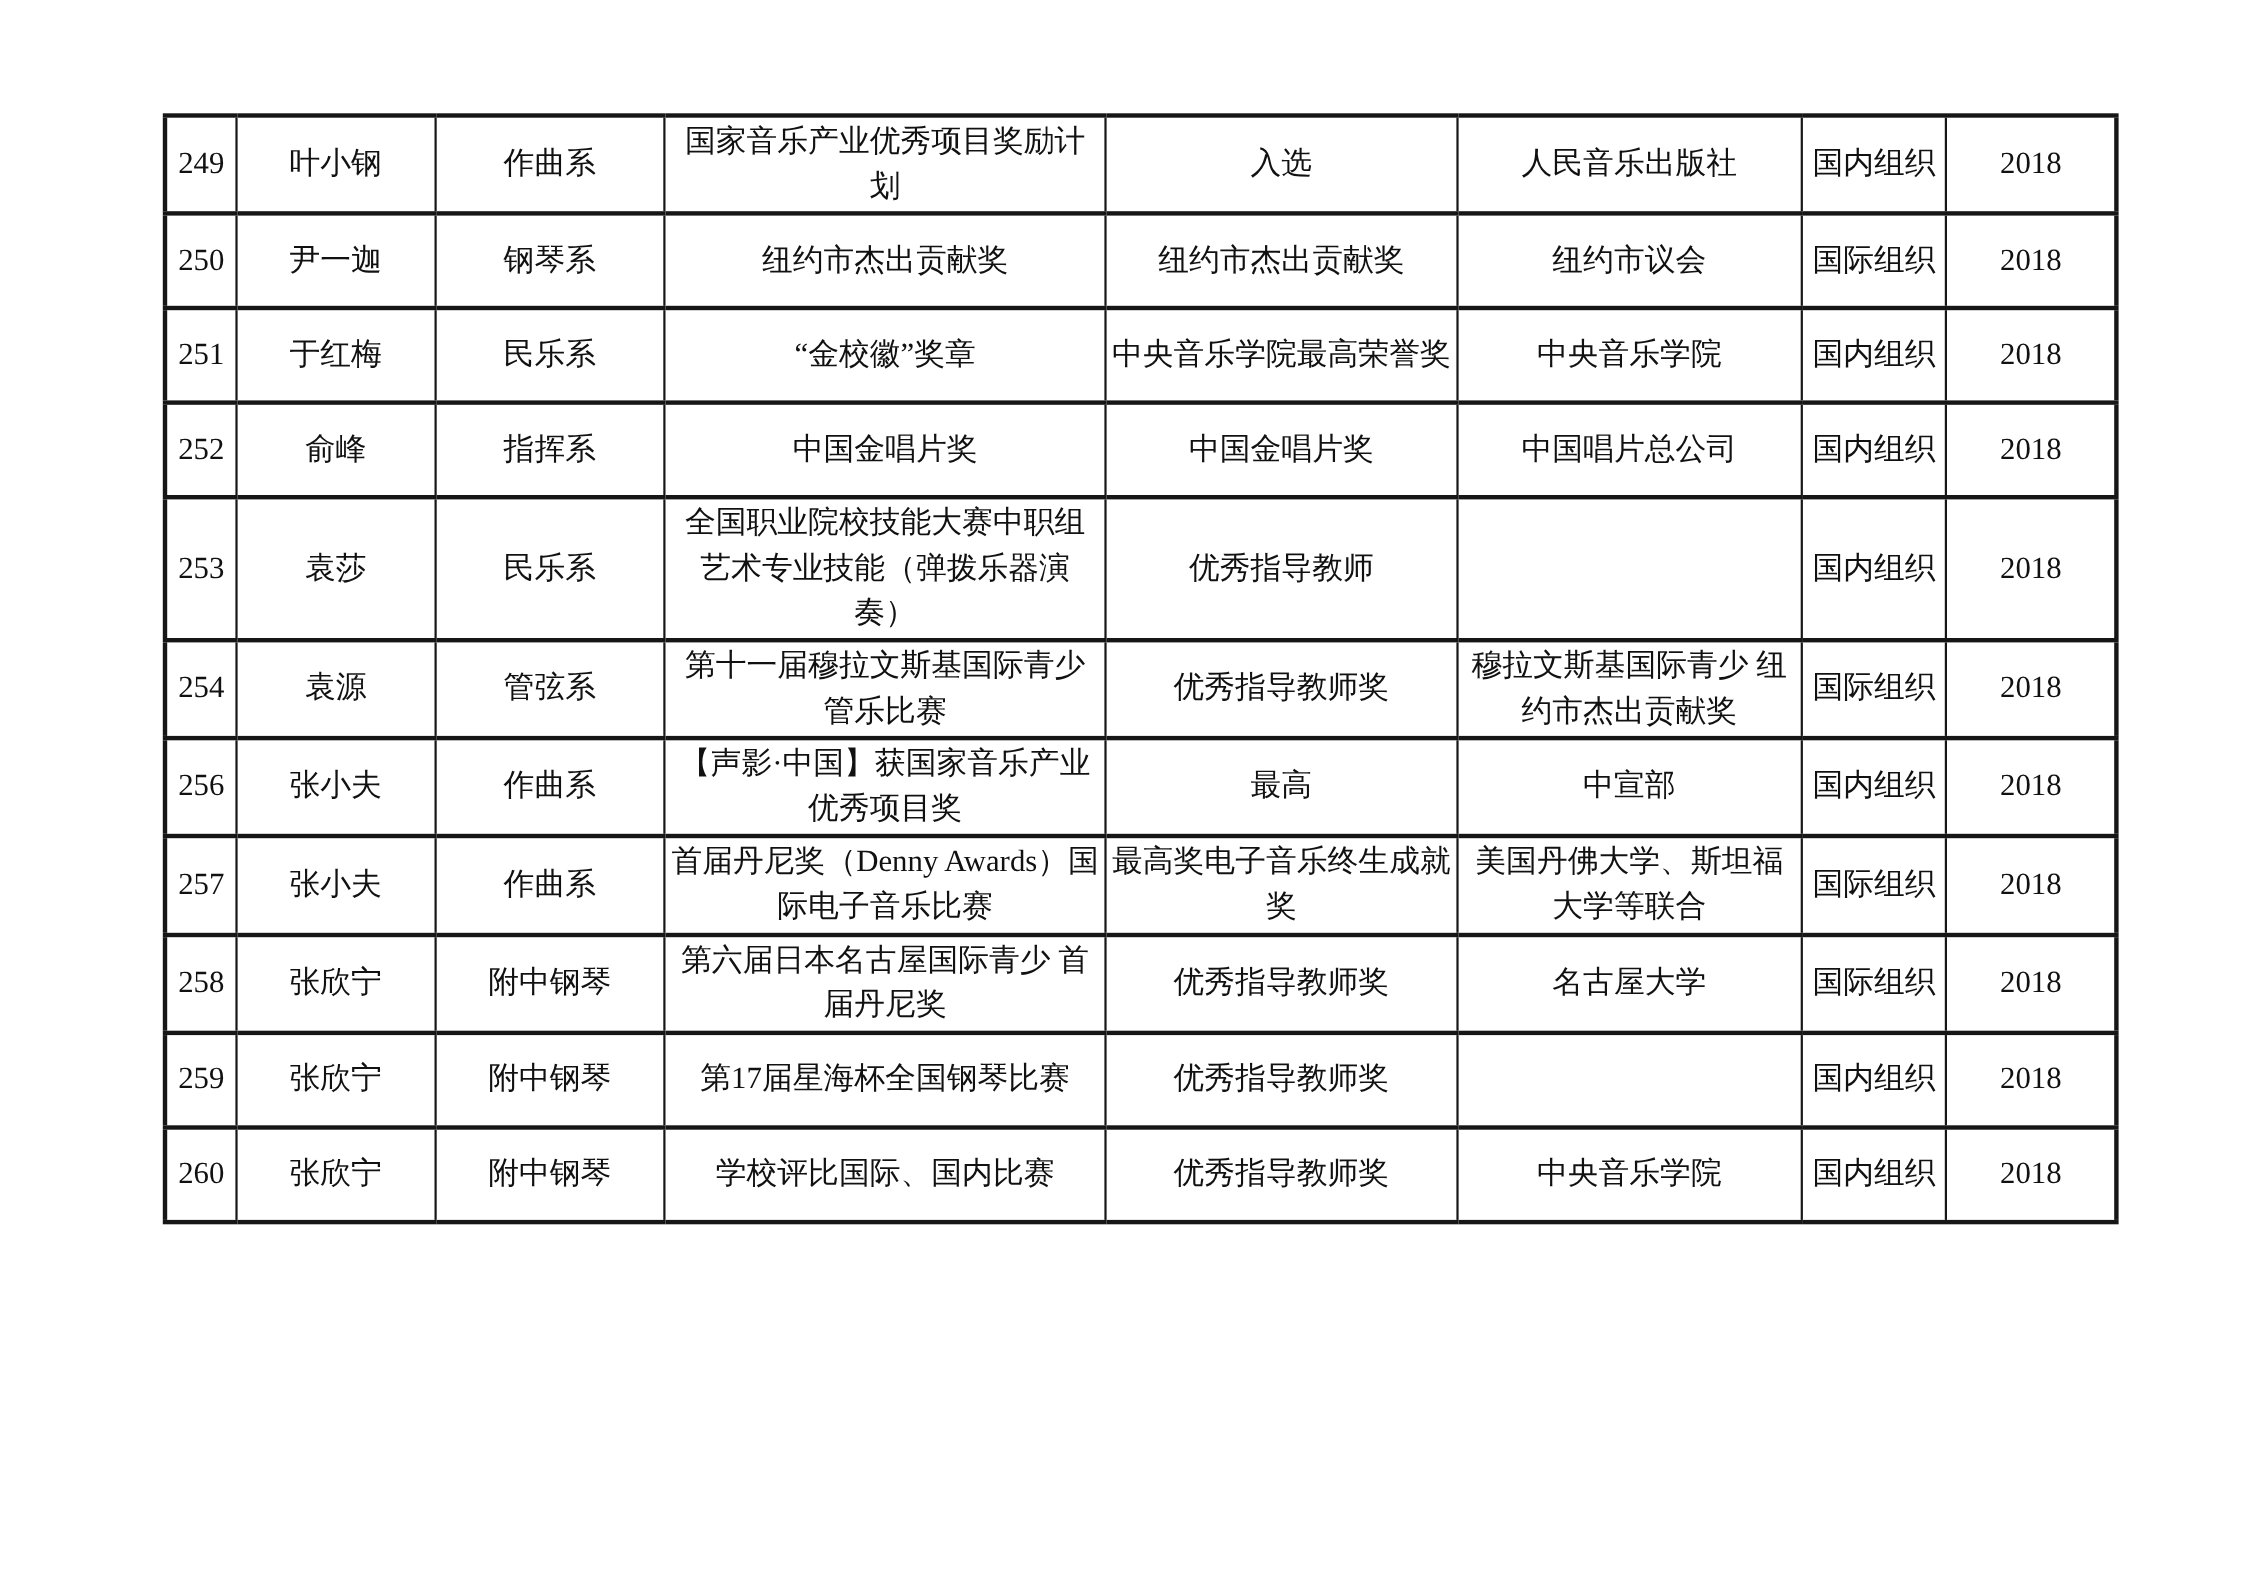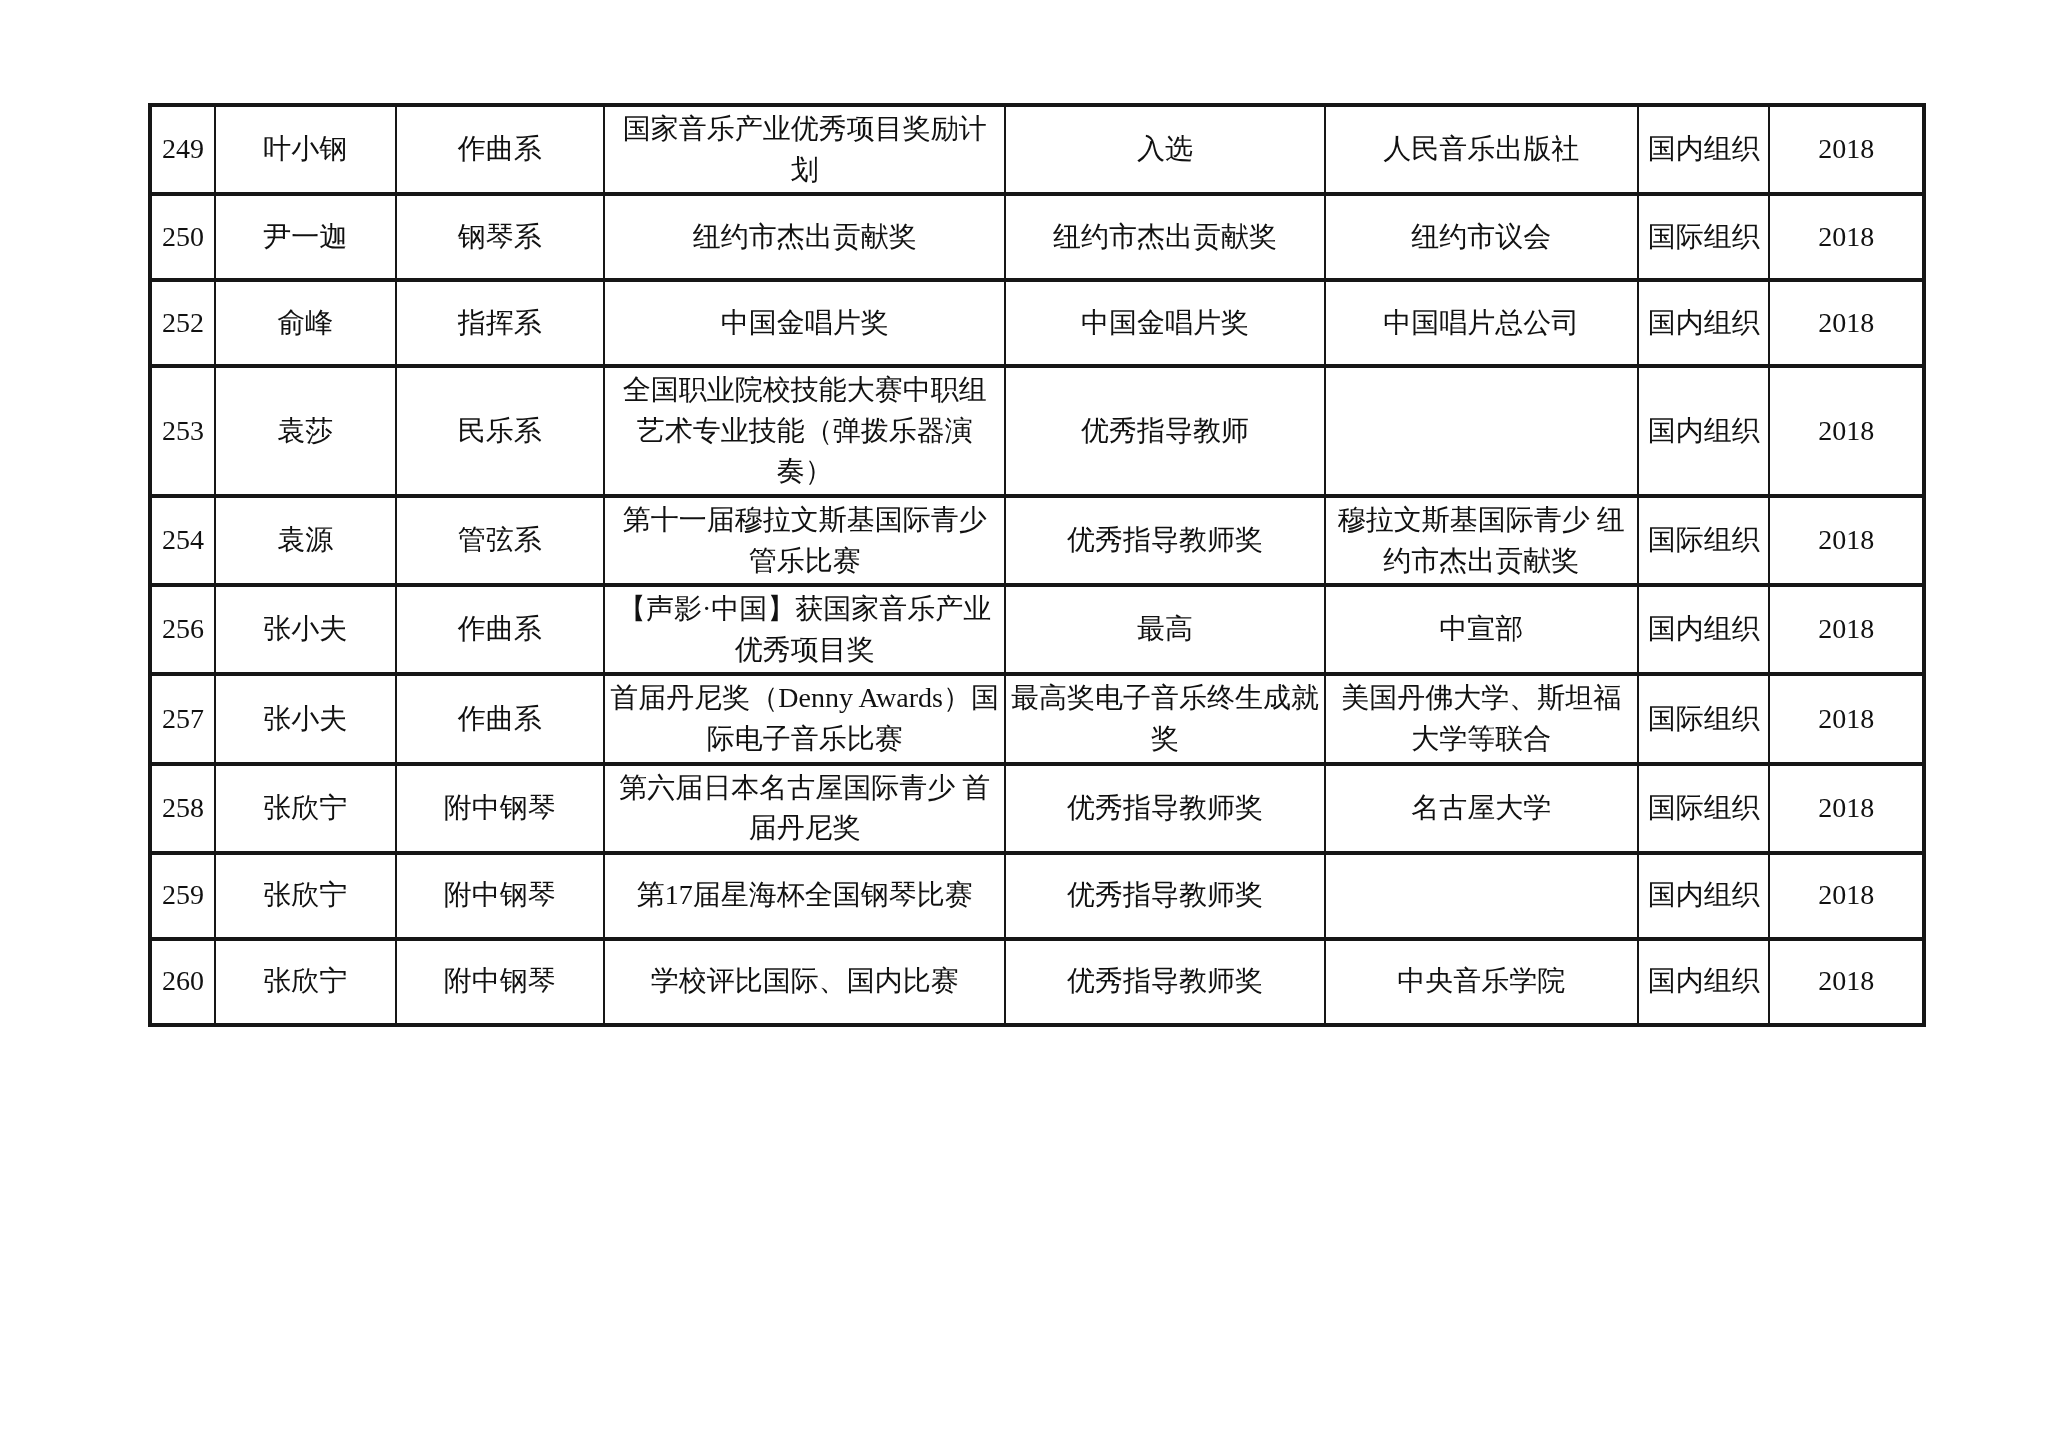--- a/index.html
+++ b/index.html
@@ -83,20 +83,30 @@
           <td>250</td>
           <td>尹一迦</td>
           <td>钢琴系</td>
           <td>纽约市杰出贡献奖</td>
           <td>纽约市杰出贡献奖</td>
           <td>纽约市议会</td>
           <td>国际组织</td>
           <td>2018</td>
         </tr>
         <tr>
+          <td>251</td>
+          <td>于红梅</td>
+          <td>民乐系</td>
+          <td>“金校徽”奖章</td>
+          <td>中央音乐学院最高荣誉奖</td>
+          <td>中央音乐学院</td>
+          <td>国内组织</td>
+          <td>2018</td>
+        </tr>
+        <tr>
           <td>252</td>
           <td>俞峰</td>
           <td>指挥系</td>
           <td>中国金唱片奖</td>
           <td>中国金唱片奖</td>
           <td>中国唱片总公司</td>
           <td>国内组织</td>
           <td>2018</td>
         </tr>
         <tr>

